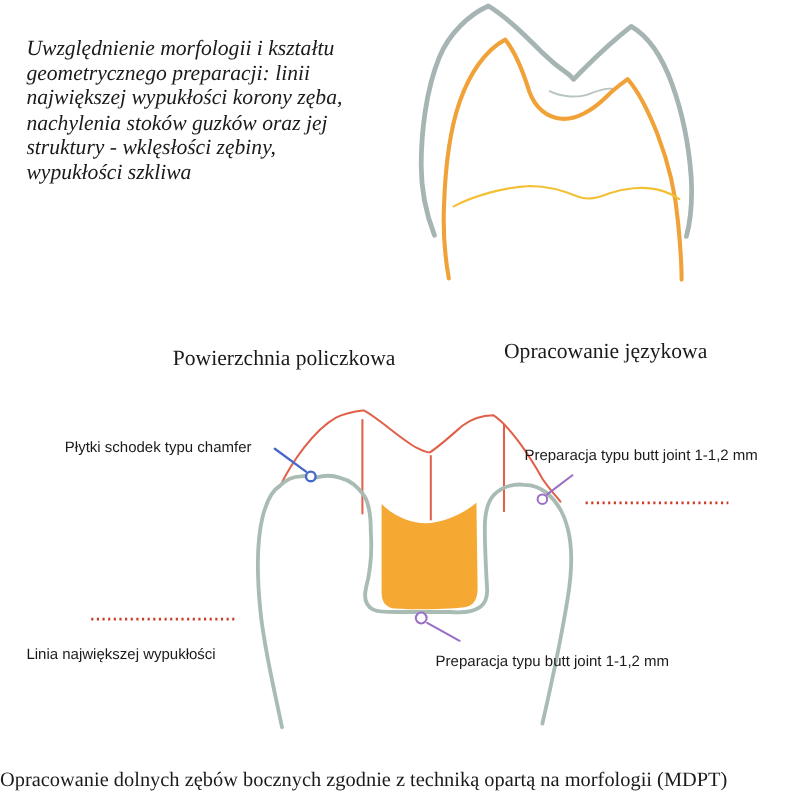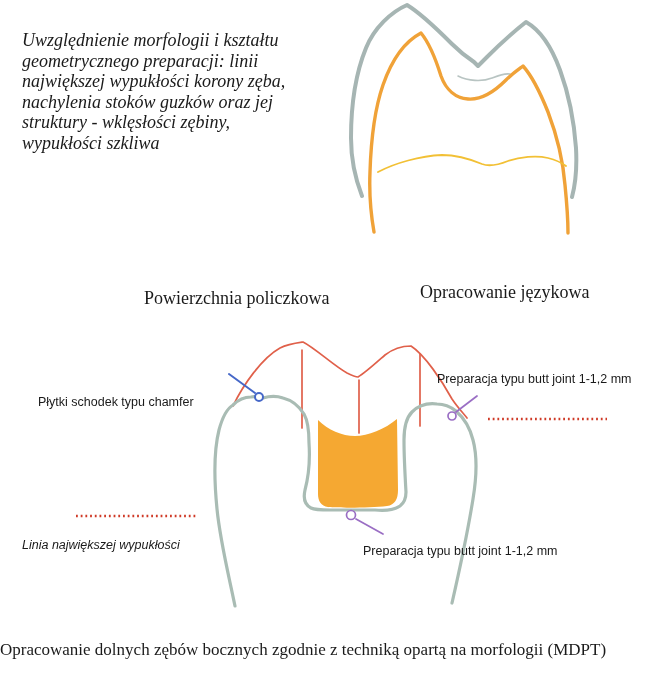--- a/index.html
+++ b/index.html
@@ -39,23 +39,23 @@
     left: 22px; top: 30px; width: 322px;
     font-size: 18px; line-height: 20.5px; font-style: italic;
   }
   .surface-label { font-size: 18px; white-space: nowrap; }
   .buccal  { left: 128px; top: 288px; margin-left: 16px; }
   .lingual { left: 420px; top: 282px; }
   .ann {
     font-family: "Liberation Sans", sans-serif;
     font-size: 12.5px; white-space: nowrap;
   }
-  .chamfer-label   { left: 38px;  top: 366px; margin-top: 29px; }
+  .chamfer-label   { left: 54px;  top: 366px; }
   .bjt-label       { left: 437px; top: 372px; }
-  .convexity-label { left: 22px;  top: 538px; font-style: italic; }
+  .convexity-label { left: 22px;  top: 538px; }
   .bjb-label       { left: 363px; top: 544px; }
   .caption {
     left: 0; top: 640px; width: 540px;
     font-size: 17px; white-space: nowrap;
   }
 </style>
 </head>
 <body>
 
 <svg class="art" viewBox="0 0 660 673" xmlns="http://www.w3.org/2000/svg">

